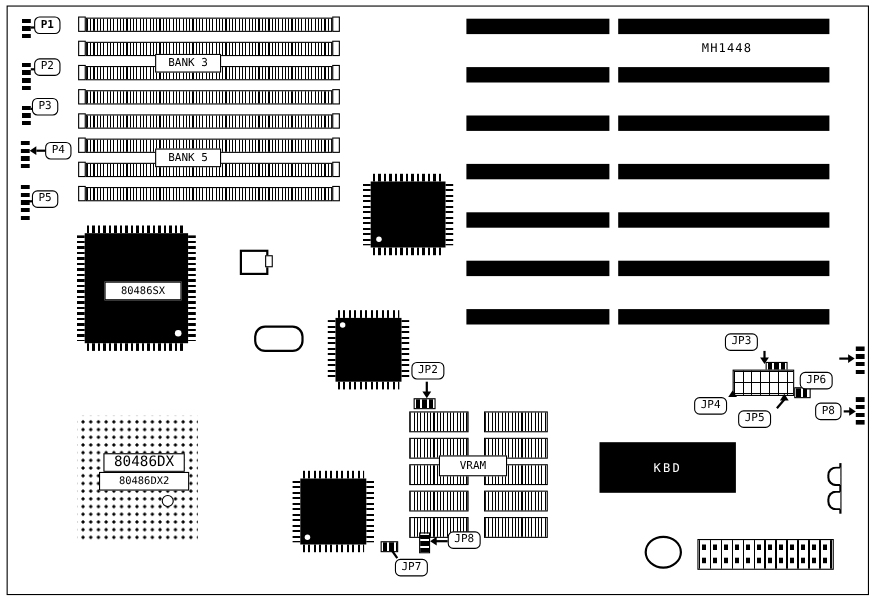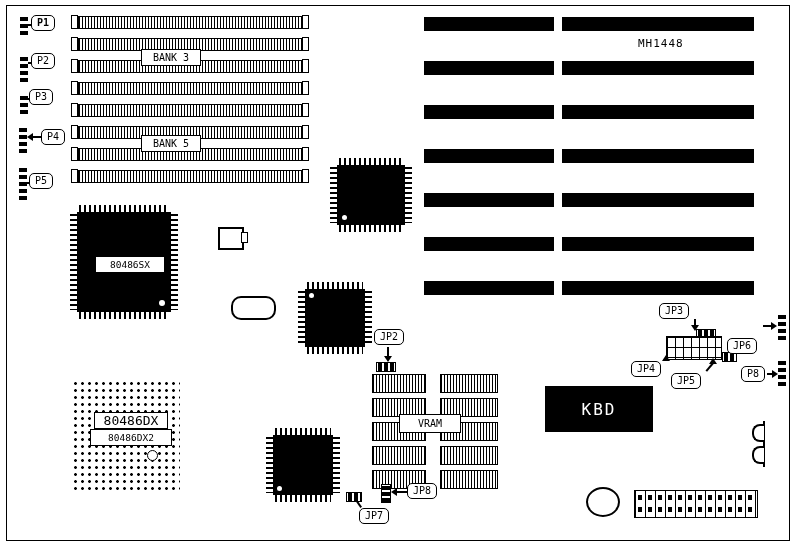--- a/index.html
+++ b/index.html
@@ -246,21 +246,21 @@
   <div class="dline" style="left:713px;top:362px;height:12px;transform:rotate(40deg);"></div>
   <div class="tri tri-u" style="left:709px;top:358px;"></div>
 
   <div class="callout" style="left:741px;top:366px;">
       <span>P8</span>
     </div>
   <div class="line-h" style="left:767px;top:373px;width:6px;height:2px;"></div>
   <div class="tri tri-r" style="left:772px;top:370px;"></div>
   <div class="conn-v" style="left:778px;top:361px;height:25px;"></div>
 
-  <div class="blackchip" style="left:545px;top:386px;width:108px;height:46px;font-size:16px;">
+  <div class="blackchip" style="left:545px;top:402px;width:124px;height:46px;font-size:11px;">
       <span>KBD</span>
     </div>
 
   <div class="line-v" style="left:763px;top:421px;width:2px;height:46px;"></div>
   <div class="din" style="left:752px;top:424px;"></div>
   <div class="din" style="left:752px;top:446px;"></div>
 
   <div class="jmp-v" style="left:381px;top:484px;width:8px;height:17px;"></div>
   <div class="tri tri-l" style="left:391px;top:488px;"></div>
   <div class="line-h" style="left:396px;top:491px;width:11px;height:2px;"></div>

